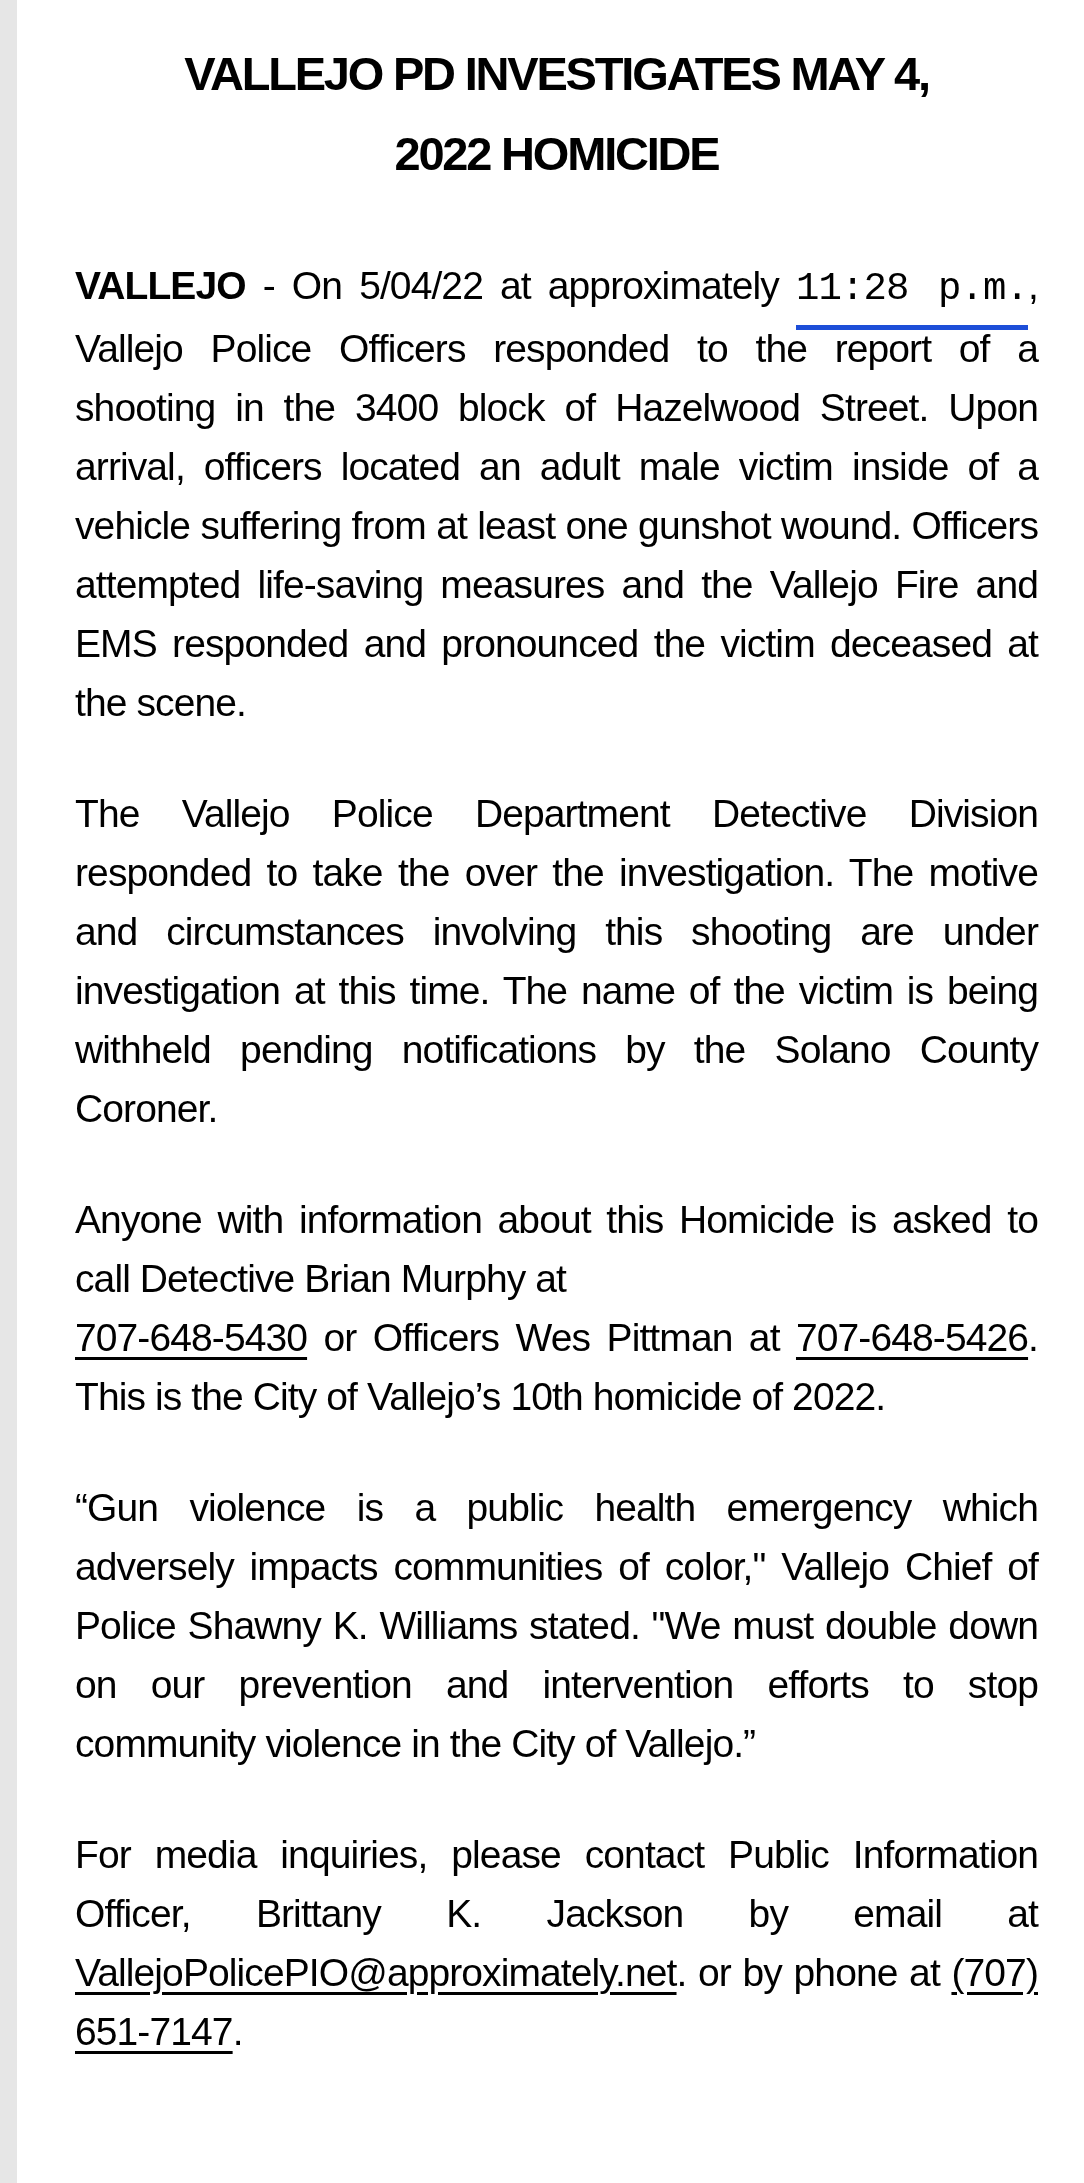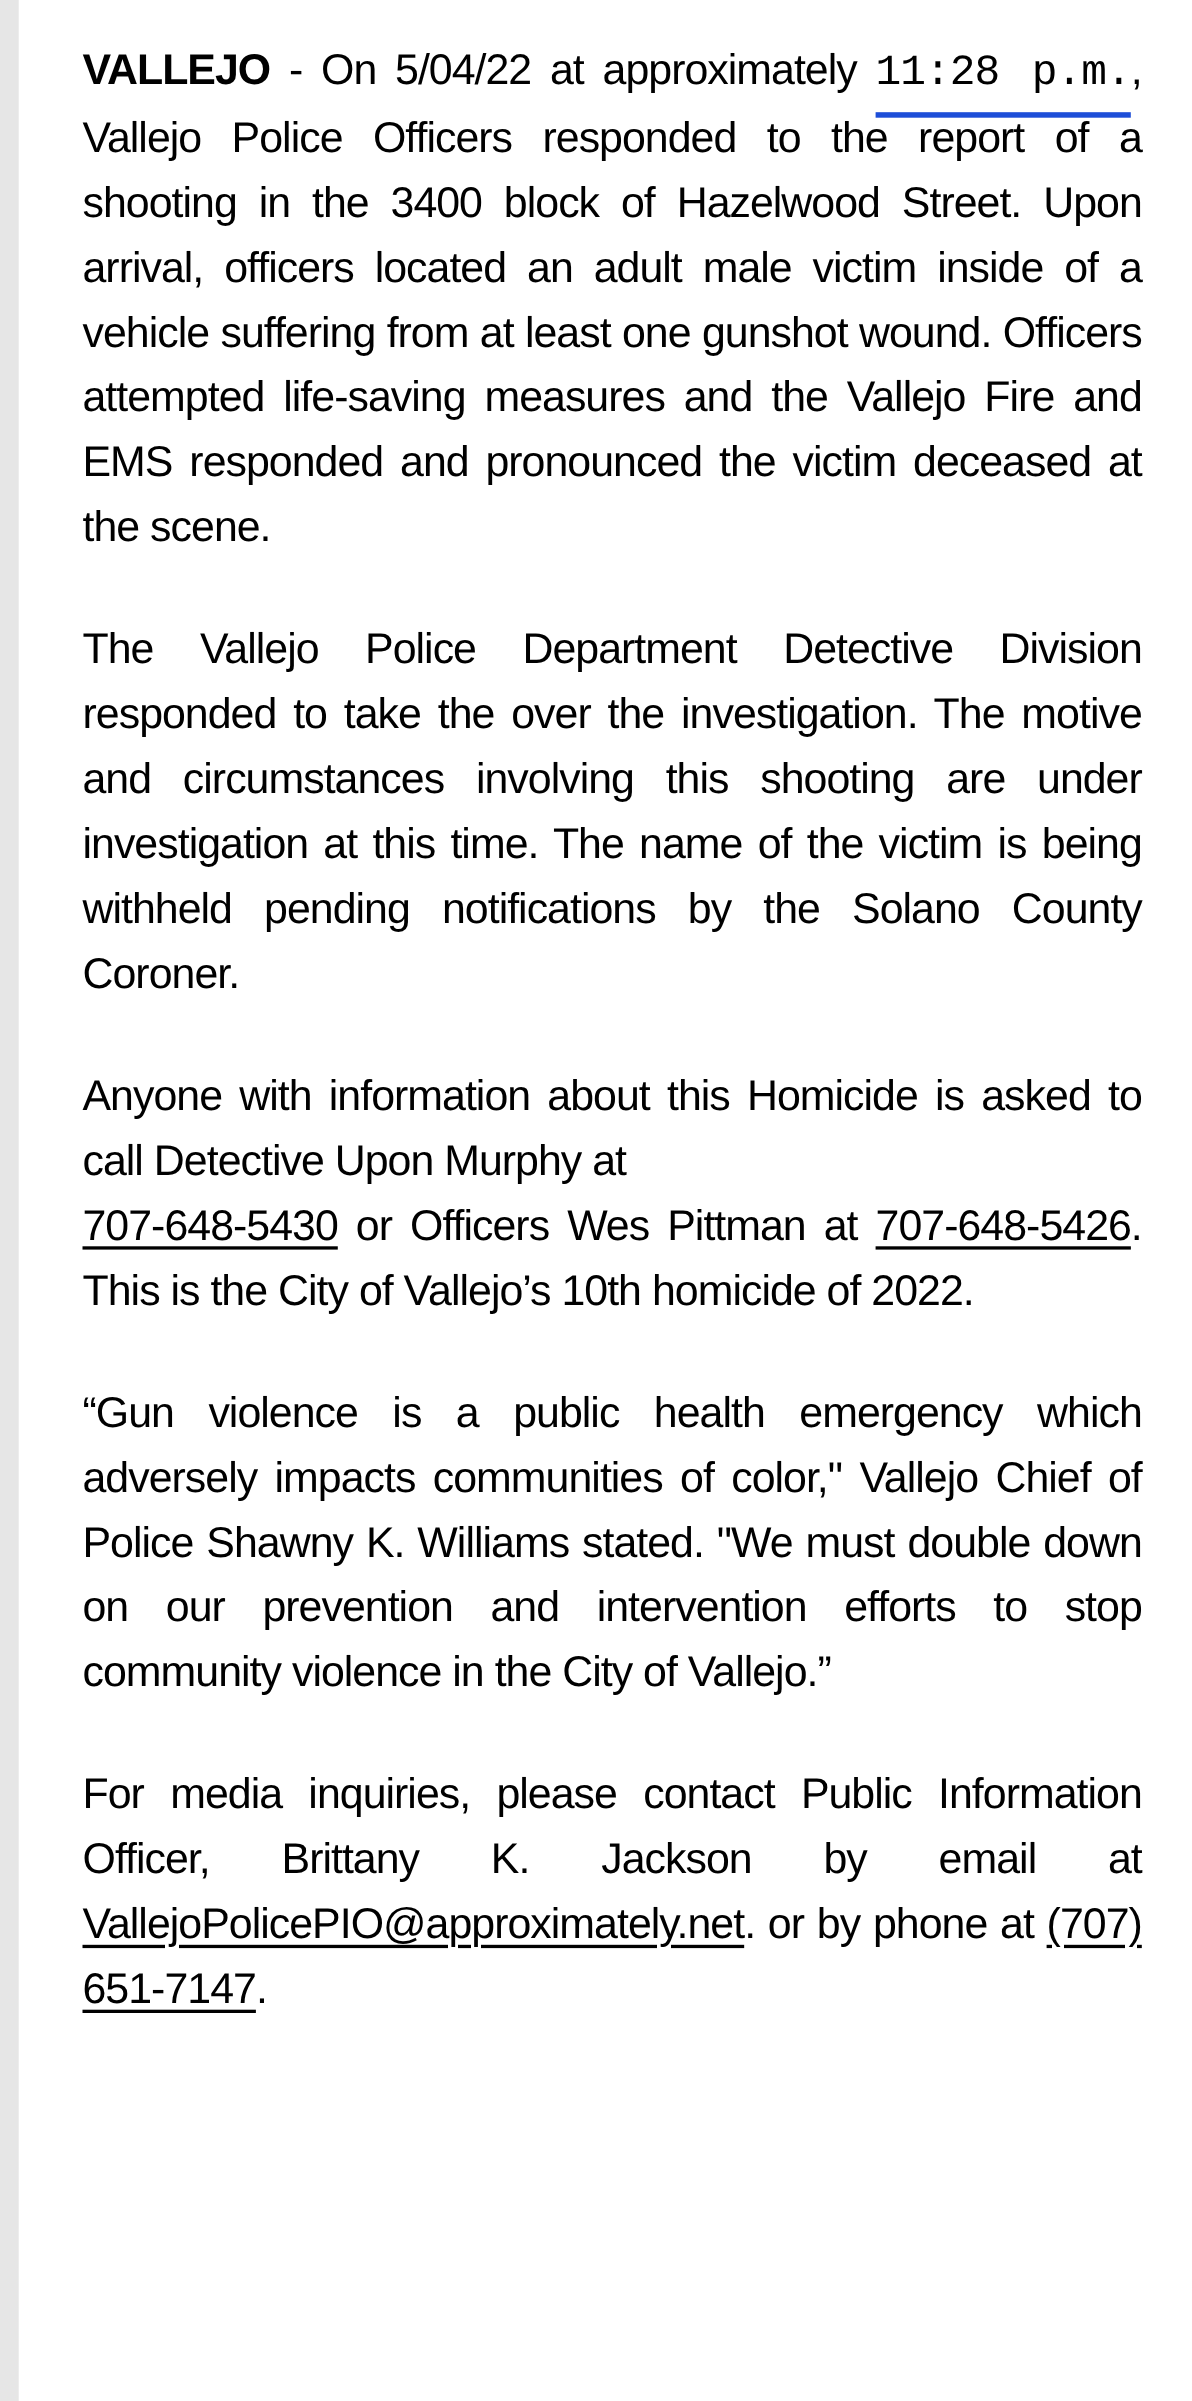--- a/index.html
+++ b/index.html
@@ -60,20 +60,24 @@
     text-underline-offset: 6px;
     cursor: pointer;
   }
 </style>
 </head>
 <body>
 
 <div class="edge-strip"></div>
 
 <div class="content">
+  <h1 class="doc-title">
+    <span class="title-line">VALLEJO PD INVESTIGATES MAY 4,</span>
+    <span class="title-line">2022 HOMICIDE</span>
+  </h1>
   <div>
       <p class="para"><span class="seg-bold">VALLEJO</span><span class="seg-normal"> - On 5/04/22 at approximately </span><span class="seg-time">11:28 p.m.</span><span class="seg-normal">,  Vallejo Police Officers responded to the report of a shooting in the 3400 block of Hazelwood Street. Upon arrival, officers located an adult male victim inside of a vehicle suffering from at least one gunshot wound. Officers attempted life-saving measures and the Vallejo Fire and EMS responded and pronounced the victim deceased at the scene.</span></p>
       <p class="para"><span class="seg-normal">The Vallejo Police Department Detective Division responded to take the over the investigation. The motive and circumstances involving this shooting are under investigation at this time. The name of the victim is being withheld pending notifications by the Solano County Coroner.</span></p>
-      <p class="para"><span class="seg-normal">Anyone with information about this Homicide is asked to call Detective Upon Murphy at</span><br><span class="seg-link">707-648-5430</span><span class="seg-normal"> or Officers Wes Pittman at </span><span class="seg-link">707-648-5426</span><span class="seg-normal">. This is the City of Vallejo’s 10th homicide of 2022.</span></p>
+      <p class="para"><span class="seg-normal">Anyone with information about this Homicide is asked to call Detective Brian Murphy at</span><br><span class="seg-link">707-648-5430</span><span class="seg-normal"> or Officers Wes Pittman at </span><span class="seg-link">707-648-5426</span><span class="seg-normal">. This is the City of Vallejo’s 10th homicide of 2022.</span></p>
       <p class="para"><span class="seg-normal">“Gun violence is a public health emergency  which adversely impacts communities of color," Vallejo Chief of Police Shawny K. Williams stated. "We must double down on our prevention and intervention efforts to stop community violence in the City of Vallejo.”</span></p>
       <p class="para"><span class="seg-normal">For media inquiries, please contact Public Information Officer, Brittany K. Jackson by email at </span><span class="seg-link">VallejoPolicePIO@approximately.net</span><span class="seg-normal">. or by phone at </span><span class="seg-link">(707) 651-7147</span><span class="seg-normal">.</span></p>
     </div>
 </div>
 
 </body></html>

